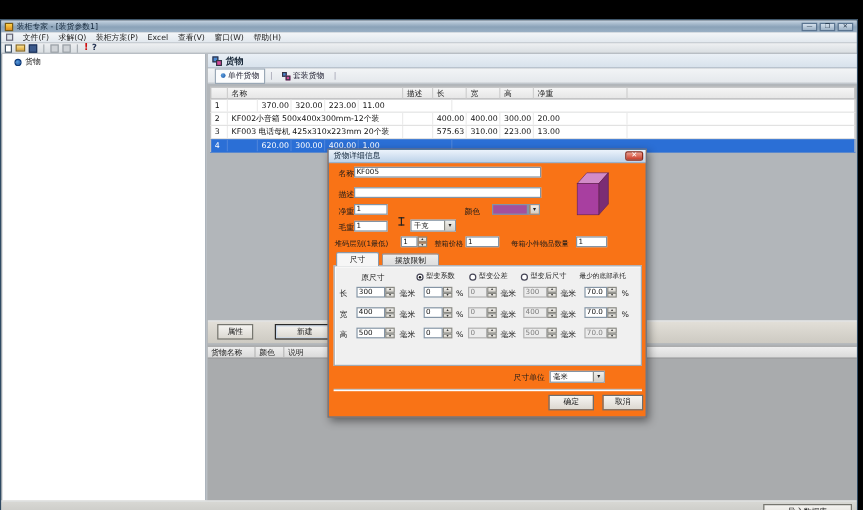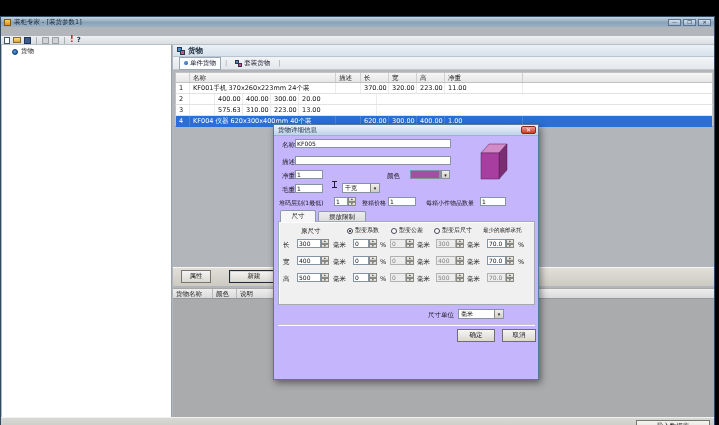--- a/index.html
+++ b/index.html
@@ -48,21 +48,21 @@
 .w-name{width:146px}.w-desc{width:25px}.w-len{width:28px}.w-wid{width:28px}.w-hei{width:28px}.w-wt{width:78px}.w-fill{flex:1;border-right:none!important}
 .mini-dot{width:4px;height:4px;border-radius:50%;background:radial-gradient(circle at 35% 35%,#5b9bd9,#1453a8);flex:0 0 auto}
 .band{left:0;top:222px;width:100%;height:19px;background:linear-gradient(#e2dfd8,#cdcac2);border-top:1px solid #f6f6f4}
 .btn{position:absolute;height:13px;background:linear-gradient(#f5f4f1,#dbd8d1);border:1px solid #76766f;font-size:6.5px;text-align:center;line-height:11px;color:#1a1a1a;white-space:nowrap;overflow:hidden}
 .btn.focused{border:1px solid #2a2a2a;box-shadow:inset 0 0 0 1px #c8d6e8}
 .t2hdr{left:0;top:243px;width:100%;height:11px;background:linear-gradient(#eeeeee,#dadada);border-top:1px solid #a8a8a8;border-bottom:1px solid #989898;display:flex;font-size:6.5px;color:#222}
 .t2hdr .c{border-right:1px solid #b8b8b8;padding:1px 3px;white-space:nowrap;overflow:hidden}
 .t2body{left:0;top:254px;width:100%;height:118px;background:#a9abad}
 .bband{left:0;top:400px;width:715px;height:17px;background:linear-gradient(#d8d8d4,#c2c2be);border-top:1px solid #f0f0ee}
 
-.dlg{left:272px;top:107px;width:266px;height:256px;background:#c4b5fd;border:1px solid #56789a;box-shadow:2px 3px 7px rgba(0,0,0,.45)}
+.dlg{left:272px;top:107px;width:266px;height:224px;background:#f97316;border:1px solid #56789a;box-shadow:2px 3px 7px rgba(0,0,0,.45)}
 .dtitle{position:absolute;left:0;top:0;width:100%;height:11px;background:linear-gradient(#ecf3fb,#bed3e9);display:flex;align-items:center;padding:0 4px;font-size:6.5px;color:#10253a;border-bottom:1px solid #9ab2cc;white-space:nowrap}
 .dclose{position:absolute;right:2px;top:1px;width:15px;height:8px;background:linear-gradient(#f0a090,#c83a28);border:1px solid #8a2a1a;border-radius:2px;color:#fff;font-size:6px;line-height:6px;text-align:center}
 .dlabel{position:absolute;font-size:6.5px;color:#1a1a1a;white-space:nowrap}
 .dinput{position:absolute;height:9px;background:#fff;border:1px solid #8494a4;font-size:6px;padding:0 1px;color:#111;font-family:"DejaVu Sans",sans-serif}
 .dinput.gray{background:#ececec;color:#808080;border-color:#b2b2b2}
 .spin{position:absolute;width:8px;height:9px;display:flex;flex-direction:column}
 .spin b{flex:1;background:linear-gradient(#f2f1ee,#d5d1c9);border:1px solid #8a8a84;font-size:3.5px;line-height:2.5px;text-align:center;color:#333;font-weight:normal}
 .drop{position:absolute;height:10px;background:#fff;border:1px solid #8494a4;font-size:6px;color:#111;display:flex;align-items:center;padding-left:2px;white-space:nowrap}
 .droparrow{margin-left:auto;width:9px;height:100%;background:linear-gradient(#f0efec,#d2cec6);border-left:1px solid #8a8a84;font-size:5px;line-height:8px;text-align:center;color:#222}
 .swatch{position:absolute;height:9px;border:1px solid #8494a4}
@@ -87,20 +87,30 @@
     <div class="abs titlebar">
       <span class="appicon"></span>
       <span>装柜专家 - [装货参数1]</span>
       <span class="wbtns">
         <span class="wbtn">—</span>
         <span class="wbtn">❐</span>
         <span class="wbtn">✕</span>
       </span>
     </div>
 
+    <div class="abs menubar">
+      <span class="childicon"></span>
+      <span>文件(F)</span>
+      <span>求解(Q)</span>
+      <span>装柜方案(P)</span>
+      <span>Excel</span>
+      <span>查看(V)</span>
+      <span>窗口(W)</span>
+      <span>帮助(H)</span>
+    </div>
 
     <div class="abs toolbar">
       <span class="icon-page"></span>
       <span class="icon-folder"></span>
       <span class="icon-floppy"></span>
       <span class="tsep"></span>
       <span class="icon-gray"></span>
       <span class="icon-gray"></span>
       <span class="tsep"></span>
       <span class="excl">!</span>
@@ -144,49 +154,49 @@
         <span class="c w-desc">描述</span>
         <span class="c w-len">长</span>
         <span class="c w-wid">宽</span>
         <span class="c w-hei">高</span>
         <span class="c w-wt">净重</span>
         <span class="c w-fill"></span>
       </div>
 
       <div class="abs trow" style="top:38px">
         <span class="c w-num"><span class="mini-dot"></span><span>1</span></span>
-        <span class="c w-name">KF001手机 370x260x223mm 24个装</span>
         <span class="c w-desc"></span>
         <span class="c w-len">370.00</span>
         <span class="c w-wid">320.00</span>
         <span class="c w-hei">223.00</span>
         <span class="c w-wt">11.00</span>
         <span class="c w-fill"></span>
       </div>
       <div class="abs trow" style="top:49px">
         <span class="c w-num"><span class="mini-dot"></span><span>2</span></span>
+        <span class="c w-name">KF002小音箱 500x400x300mm-12个装</span>
         <span class="c w-desc"></span>
         <span class="c w-len">400.00</span>
         <span class="c w-wid">400.00</span>
         <span class="c w-hei">300.00</span>
         <span class="c w-wt">20.00</span>
         <span class="c w-fill"></span>
       </div>
       <div class="abs trow" style="top:60px">
         <span class="c w-num"><span class="mini-dot"></span><span>3</span></span>
+        <span class="c w-name">KF003 电话母机 425x310x223mm 20个装</span>
         <span class="c w-desc"></span>
         <span class="c w-len">575.63</span>
         <span class="c w-wid">310.00</span>
         <span class="c w-hei">223.00</span>
         <span class="c w-wt">13.00</span>
         <span class="c w-fill"></span>
       </div>
       <div class="abs trow sel" style="top:71px">
         <span class="c w-num"><span class="mini-dot"></span><span>4</span></span>
-        <span class="c w-name">KF004 仪器 620x300x400mm 40个装</span>
         <span class="c w-desc"></span>
         <span class="c w-len">620.00</span>
         <span class="c w-wid">300.00</span>
         <span class="c w-hei">400.00</span>
         <span class="c w-wt">1.00</span>
         <span class="c w-fill"></span>
       </div>
 
       <div class="abs band">
         <span class="btn" style="left:8px;top:2px;width:30px">属性</span>

